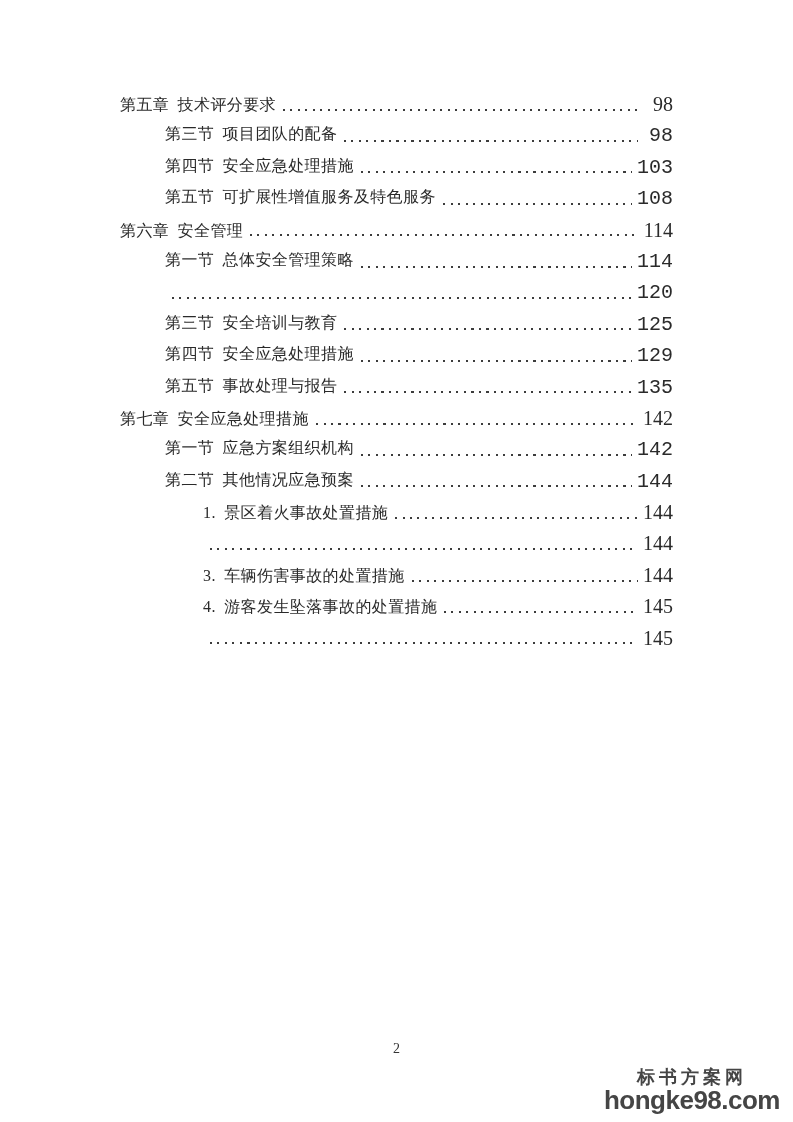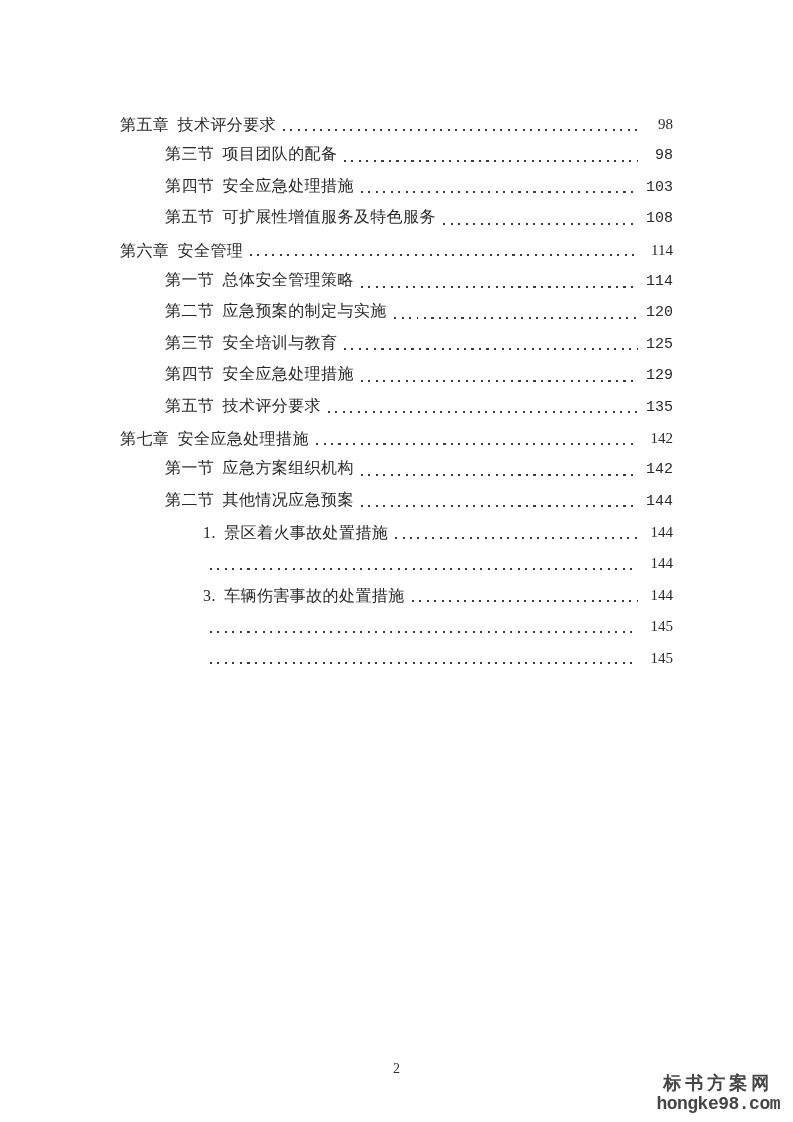--- a/index.html
+++ b/index.html
@@ -4,21 +4,21 @@
 <style>
   html, body { margin: 0; padding: 0; }
   body {
     width: 793px; height: 1122px;
     position: relative;
     background: #ffffff;
     overflow: hidden;
     font-family: "Liberation Serif", "DejaVu Serif", serif;
     color: #2a2a2a;
   }
-  .page { position: absolute; inset: 0; background: #ffffff; margin-top: 20px; }
+  .page { position: absolute; inset: 0; background: #ffffff; }
   .toc { position: absolute; left: 120px; right: 120px; top: 89px; }
   .row {
     display: flex;
     height: 31.4px;
     line-height: 31.4px;
     font-size: 16px;
     white-space: nowrap;
   }
   .row.section { padding-left: 45px; font-family: Liberation Mono, monospace; }
   .row.item    { padding-left: 83px; justify-content: space-between; }
@@ -28,48 +28,48 @@
     height: 2px;
     align-self: center;
     transform: translateY(5px);
     margin: 0 5px 0 7px;
     background: repeating-linear-gradient(to right, #3c3c3c 0 2px, transparent 2px 7.5px);
   }
   .n {
     flex: 0 0 auto;
     min-width: 30px;
     text-align: right;
-    font-size: 15px;
+    font-size: 20px;
   }
   .folio {
     position: absolute;
     left: 0; right: 0;
     top: 1040px;
     text-align: center;
     font-size: 14px;
     line-height: 18px;
     color: #333333;
   }
   .watermark {
     position: absolute;
     right: 13px;
     bottom: 9px;
     text-align: center;
     color: #454545;
-    font-family: Liberation Mono, monospace;
+    font-family: Liberation Sans, sans-serif;
   }
   .wm-name {
     font-size: 18px;
     font-weight: bold;
     letter-spacing: 4px;
     line-height: 1.1;
     margin-bottom: 1px;
   }
   .wm-url {
-    font-size: 18px;
+    font-size: 26px;
     font-weight: bold;
     letter-spacing: -0.5px;
     line-height: 0.95;
   }
 </style>
 </head>
 <body>
 
 <div class="page">
 
@@ -99,36 +99,35 @@
       <span class="t">第六章 安全管理</span>
       <span class="leader"></span>
       <span class="n">114</span>
     </div>
     <div class="row section">
       <span class="t">第一节 总体安全管理策略</span>
       <span class="leader"></span>
       <span class="n">114</span>
     </div>
     <div class="row section">
-      <span class="t">第二节 应急预案的制定与实施</span>
       <span class="leader"></span>
       <span class="n">120</span>
     </div>
     <div class="row section">
       <span class="t">第三节 安全培训与教育</span>
       <span class="leader"></span>
       <span class="n">125</span>
     </div>
     <div class="row section">
       <span class="t">第四节 安全应急处理措施</span>
       <span class="leader"></span>
       <span class="n">129</span>
     </div>
     <div class="row section">
-      <span class="t">第五节 技术评分要求</span>
+      <span class="t">第五节 事故处理与报告</span>
       <span class="leader"></span>
       <span class="n">135</span>
     </div>
     <div class="row chapter">
       <span class="t">第七章 安全应急处理措施</span>
       <span class="leader"></span>
       <span class="n">142</span>
     </div>
     <div class="row section">
       <span class="t">第一节 应急方案组织机构</span>
@@ -148,20 +147,21 @@
     <div class="row item">
       <span class="leader"></span>
       <span class="n">144</span>
     </div>
     <div class="row item">
       <span class="t">3. 车辆伤害事故的处置措施</span>
       <span class="leader"></span>
       <span class="n">144</span>
     </div>
     <div class="row item">
+      <span class="t">4. 游客发生坠落事故的处置措施</span>
       <span class="leader"></span>
       <span class="n">145</span>
     </div>
     <div class="row item">
       <span class="leader"></span>
       <span class="n">145</span>
     </div>
 
   </div>
 

